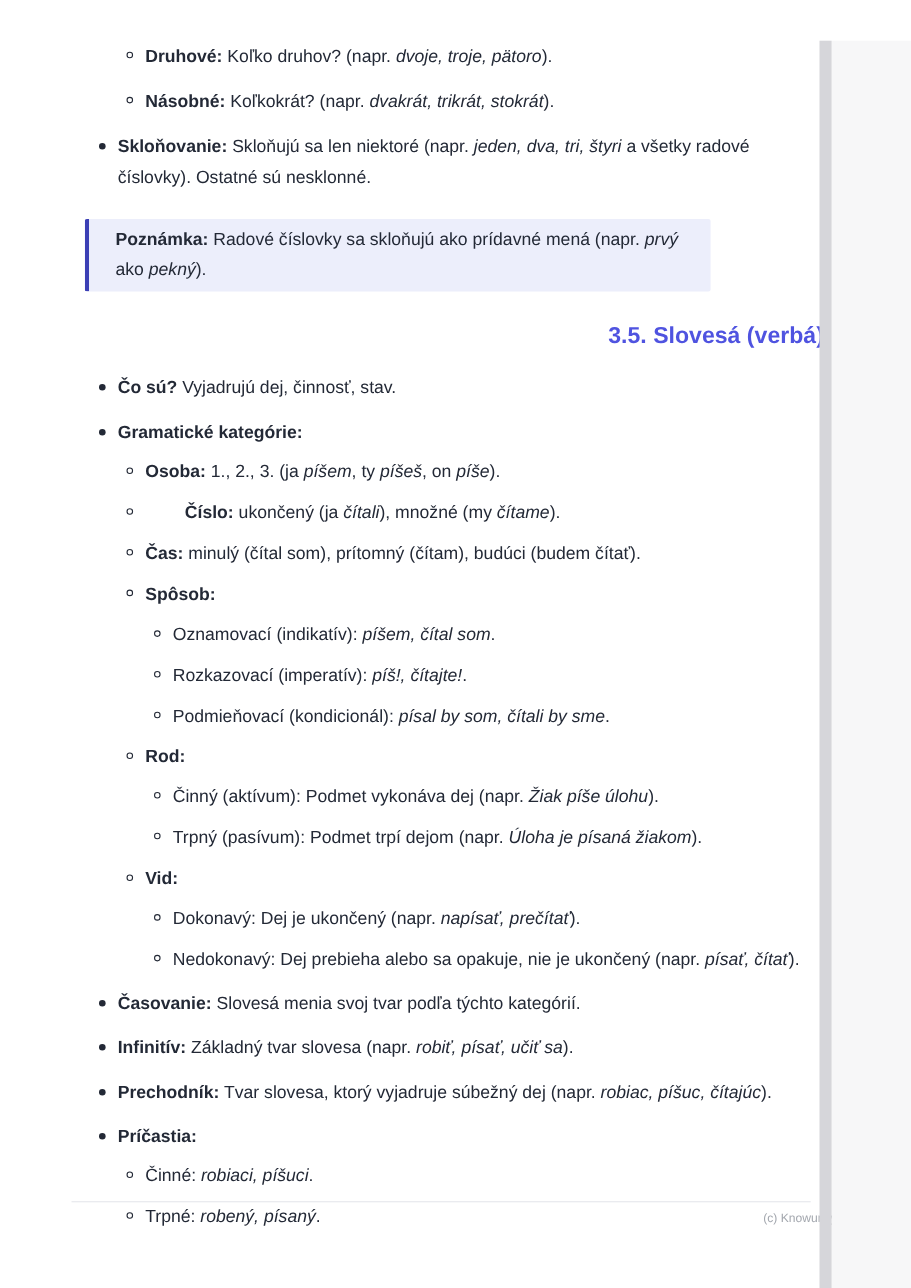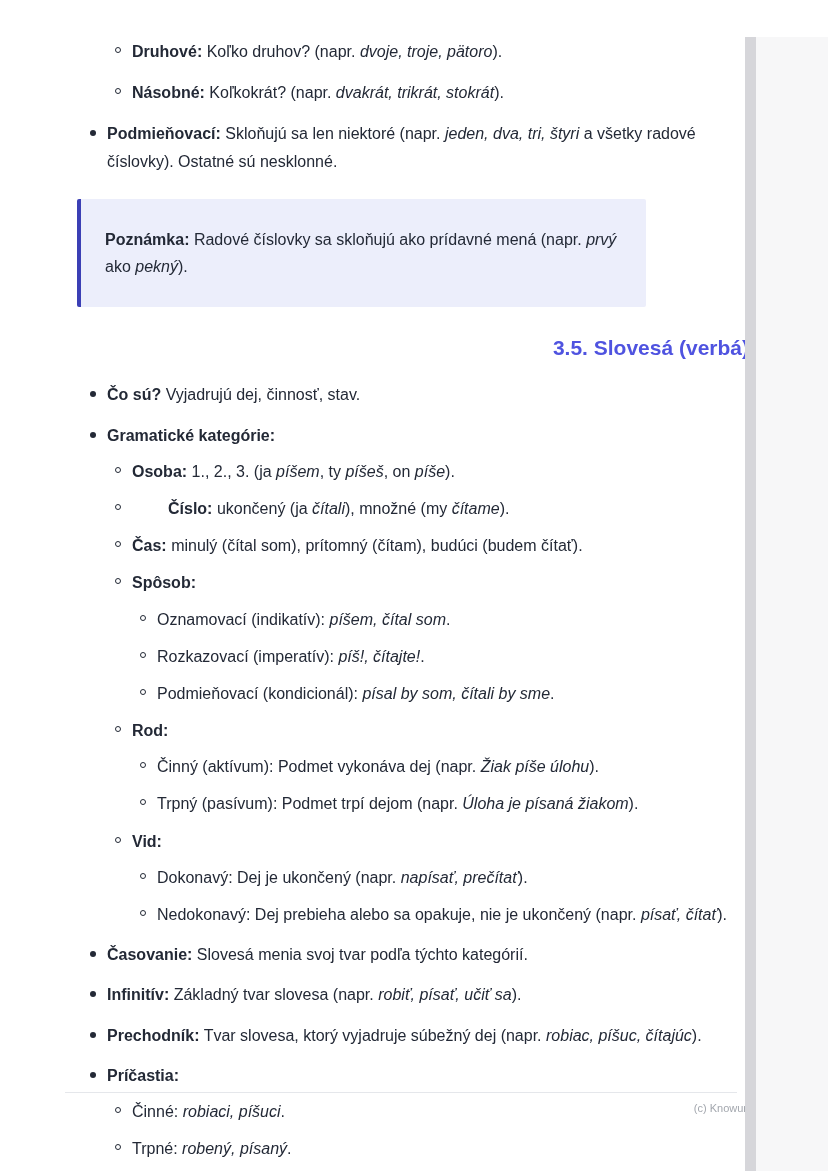--- a/index.html
+++ b/index.html
@@ -63,21 +63,21 @@
     margin: 28px 0 20px 0;
     line-height: 1.25;
     text-align: right;
   }
   .note {
     box-sizing: border-box;
     width: 569px;
     background: var(--note-bg, #eceefb);
     border-left: 4px solid var(--note-border, #3b3fb5);
     border-radius: 2px;
-    padding: 27px 24px;
+    padding: 6px 24px;
     margin: 24px 0 0 0;
   }
   .note p { margin: 0; }
   .footer-divider {
     position: absolute;
     left: 65px;
     top: 1092px;
     width: 672px;
     border-top: 1px solid var(--divider-color, #e5e7eb);
   }
@@ -110,21 +110,21 @@
 <body>
 
 <main class="doc">
 
   <ul class="list sub top-sublist">
     <li><span class="line"><span style="font-weight: 700;">Druhové:</span><span> Koľko druhov? (napr. </span><span style="font-style: italic;">dvoje, troje, pätoro</span><span>).</span></span></li>
     <li><span class="line"><span style="font-weight: 700;">Násobné:</span><span> Koľkokrát? (napr. </span><span style="font-style: italic;">dvakrát, trikrát, stokrát</span><span>).</span></span></li>
   </ul>
 
   <ul class="list main-list">
-    <li><span class="line"><span style="font-weight: 700;">Podmieňovací:</span><span> Skloňujú sa len niektoré (napr. </span><span style="font-style: italic;">jeden, dva, tri, štyri</span><span> a všetky radové číslovky). Ostatné sú nesklonné.</span></span></li>
+    <li><span class="line"><span style="font-weight: 700;">Skloňovanie:</span><span> Skloňujú sa len niektoré (napr. </span><span style="font-style: italic;">jeden, dva, tri, štyri</span><span> a všetky radové číslovky). Ostatné sú nesklonné.</span></span></li>
   </ul>
 
   <aside class="note">
     <p class="line"><span style="font-weight: 700;">Poznámka:</span><span> Radové číslovky sa skloňujú ako prídavné mená (napr. </span><span style="font-style: italic;">prvý</span><span> ako </span><span style="font-style: italic;">pekný</span><span>).</span></p>
   </aside>
 
   <h2>3.5. Slovesá (verbá)</h2>
 
   <ul class="list main-list">
     <li><span class="line"><span style="font-weight: 700;">Čo sú?</span><span> Vyjadrujú dej, činnosť, stav.</span></span></li>

